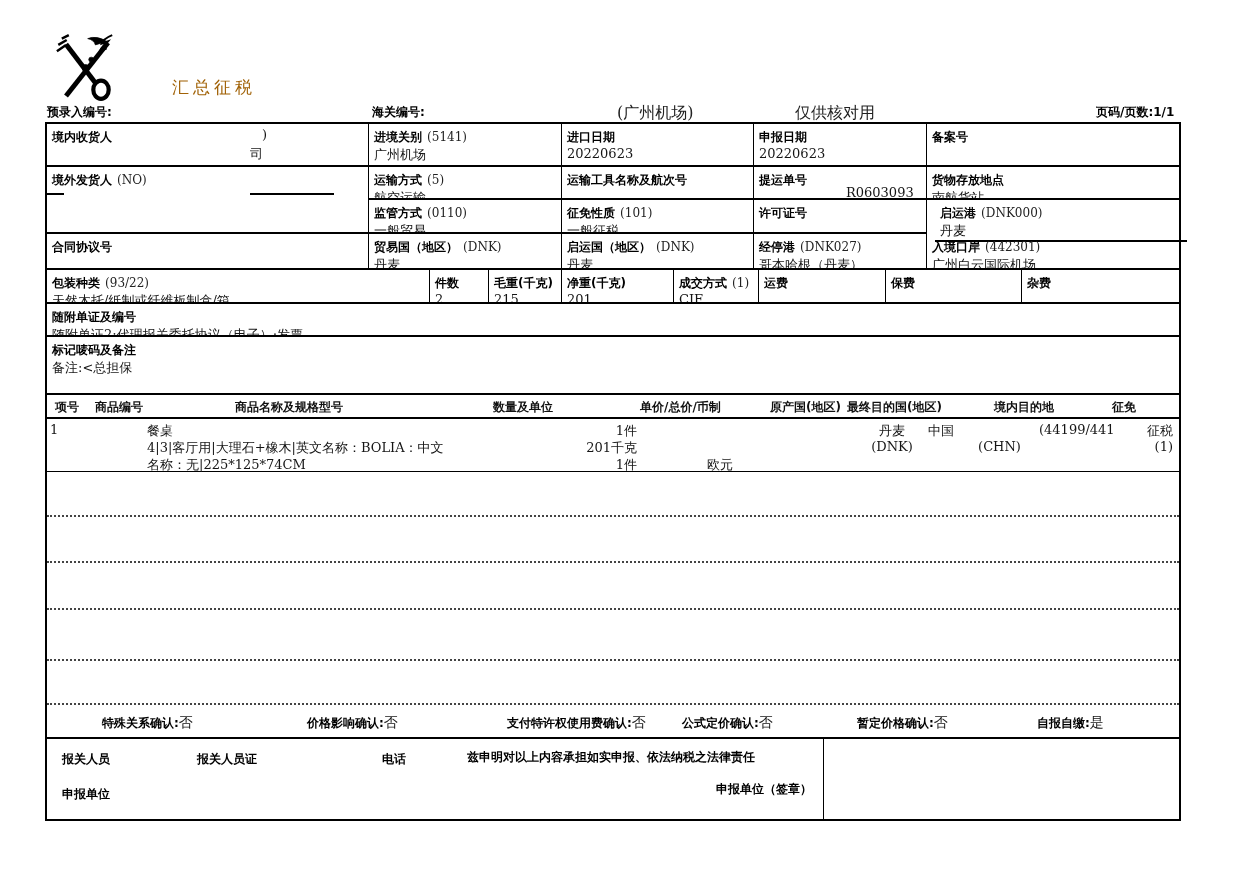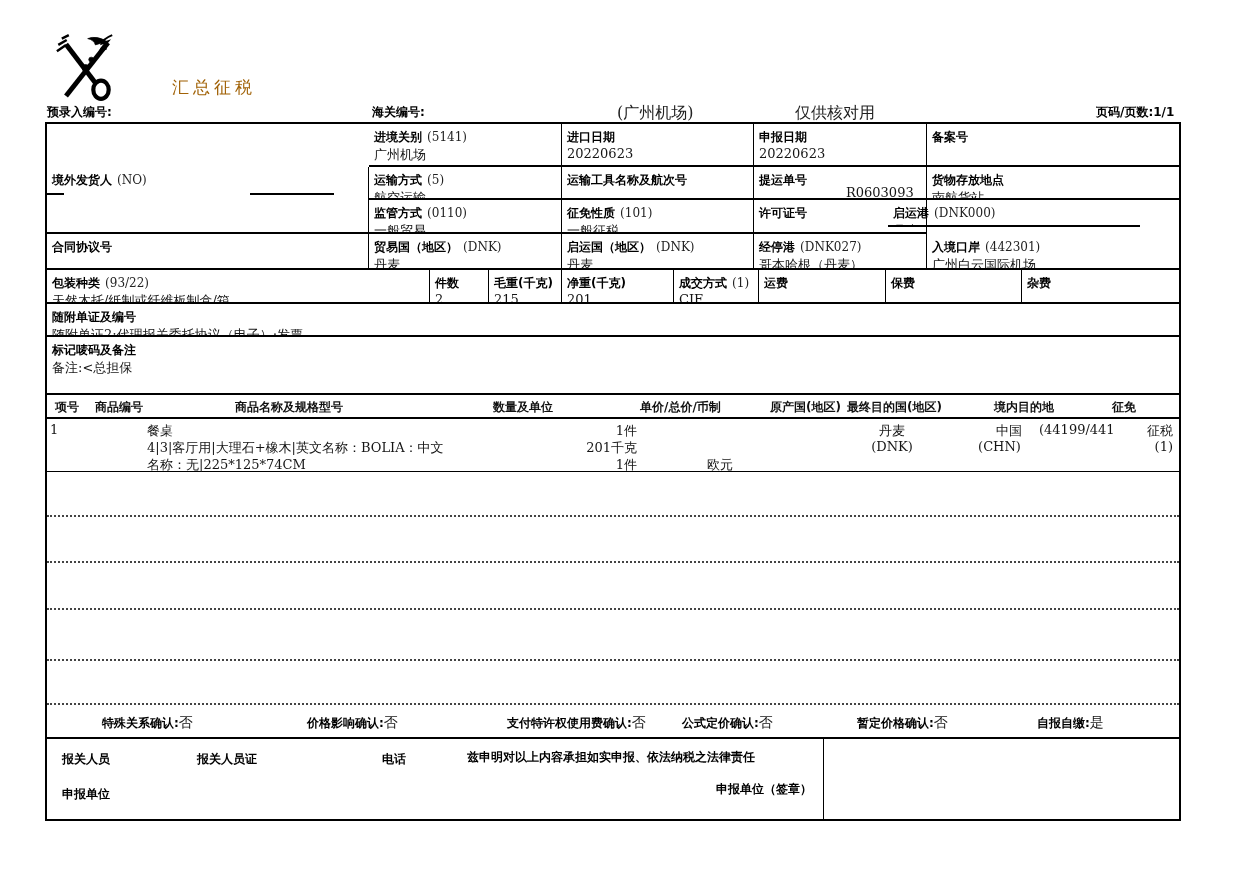--- a/index.html
+++ b/index.html
@@ -47,20 +47,25 @@
   <div class="abs program" style="left:172px;top:76px">汇总征税</div>
 
   <div class="abs lbl" style="left:47px;top:104px">预录入编号:</div>
   <div class="abs lbl" style="left:372px;top:104px">海关编号:</div>
   <div class="abs meta-note" style="left:617px;top:103px">(广州机场)</div>
   <div class="abs meta-note" style="left:795px;top:103px">仅供核对用</div>
   <div class="abs lbl" style="left:1096px;top:104px">页码/页数:1/1</div>
 
   <div class="form">
 
+    <div class="cell br bb" style="left:0;top:0;width:322px;height:43px">
+      <span class="lbl">境内收货人</span>
+      <span class="cv" style="left:215px;top:3px">)</span>
+      <span class="cv" style="left:203px;top:21px">司</span>
+    </div>
     <div class="cell br bb" style="left:322px;top:0;width:193px;height:43px">
       <span class="lbl">进境关别</span>
       <span class="code">(5141)</span>
       <div class="val">广州机场</div>
     </div>
     <div class="cell br bb" style="left:515px;top:0;width:192px;height:43px">
       <span class="lbl">进口日期</span>
       <div class="val">20220623</div>
     </div>
     <div class="cell br bb" style="left:707px;top:0;width:173px;height:43px">
@@ -105,21 +110,21 @@
     </div>
     <div class="cell br bb" style="left:515px;top:76px;width:192px;height:34px">
       <span class="lbl">征免性质</span>
       <span class="code">(101)</span>
       <div class="val">一般征税</div>
     </div>
     <div class="cell br bb" style="left:707px;top:76px;width:173px;height:34px">
       <span class="lbl">许可证号</span>
       <div class="val"></div>
     </div>
-    <div class="cell bb" style="left:841px;top:76px;width:252px;height:27px">
+    <div class="cell bb" style="left:888px;top:76px;width:252px;height:42px">
       <span class="lbl">启运港</span>
       <span class="code">(DNK000)</span>
       <div class="val">丹麦</div>
     </div>
 
     <div class="cell br bb" style="left:0;top:110px;width:322px;height:36px">
       <span class="lbl">合同协议号</span>
       <div class="val"></div>
     </div>
     <div class="cell br bb" style="left:322px;top:110px;width:193px;height:36px">
@@ -204,21 +209,21 @@
       <span class="cv" style="left:3px;top:3px">1</span>
       <span class="cv" style="left:100px;top:3px">餐桌</span>
       <span class="cv" style="left:100px;top:20px">4|3|客厅用|大理石+橡木|英文名称：BOLIA：中文</span>
       <span class="cv" style="left:100px;top:37px">名称：无|225*125*74CM</span>
       <span class="cv" style="left:430px;top:3px;width:160px;text-align:right">1件</span>
       <span class="cv" style="left:430px;top:20px;width:160px;text-align:right">201千克</span>
       <span class="cv" style="left:430px;top:37px;width:160px;text-align:right">1件</span>
       <span class="cv" style="left:660px;top:37px">欧元</span>
       <span class="cv" style="left:805px;top:3px;width:80px;text-align:center">丹麦</span>
       <span class="cv" style="left:805px;top:20px;width:80px;text-align:center">(DNK)</span>
-      <span class="cv" style="left:900px;top:3px;width:75px;text-align:right">中国</span>
+      <span class="cv" style="left:881px;top:3px;width:75px;text-align:left">中国</span>
       <span class="cv" style="left:915px;top:20px;width:75px;text-align:center">(CHN)</span>
       <span class="cv" style="left:992px;top:3px">(44199/441</span>
       <span class="cv" style="left:1050px;top:3px;width:76px;text-align:right">征税</span>
       <span class="cv" style="left:1050px;top:20px;width:76px;text-align:right">(1)</span>
     </div>
 
     <div class="dotline" style="top:391px"></div>
     <div class="dotline" style="top:437px"></div>
     <div class="dotline" style="top:484px"></div>
     <div class="dotline" style="top:535px"></div>

